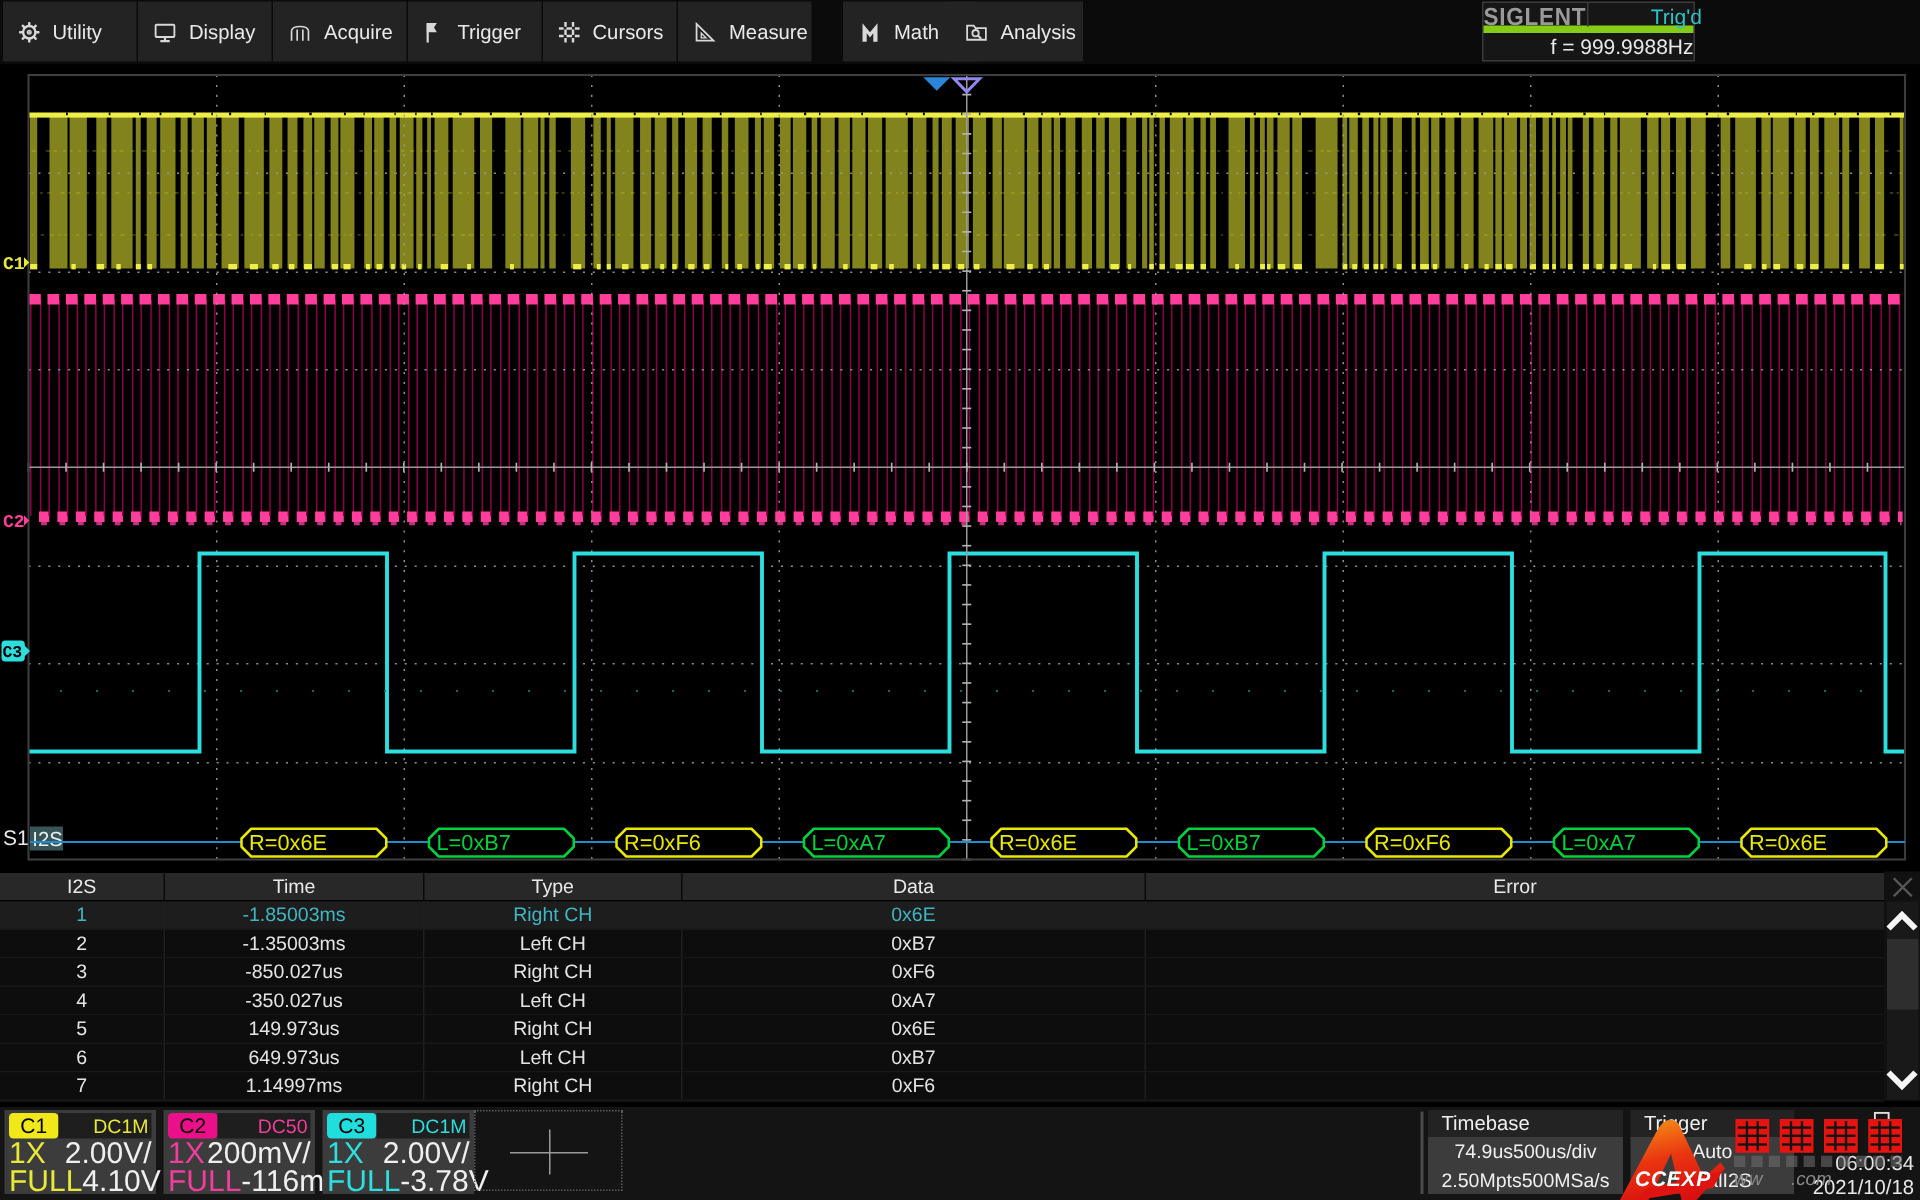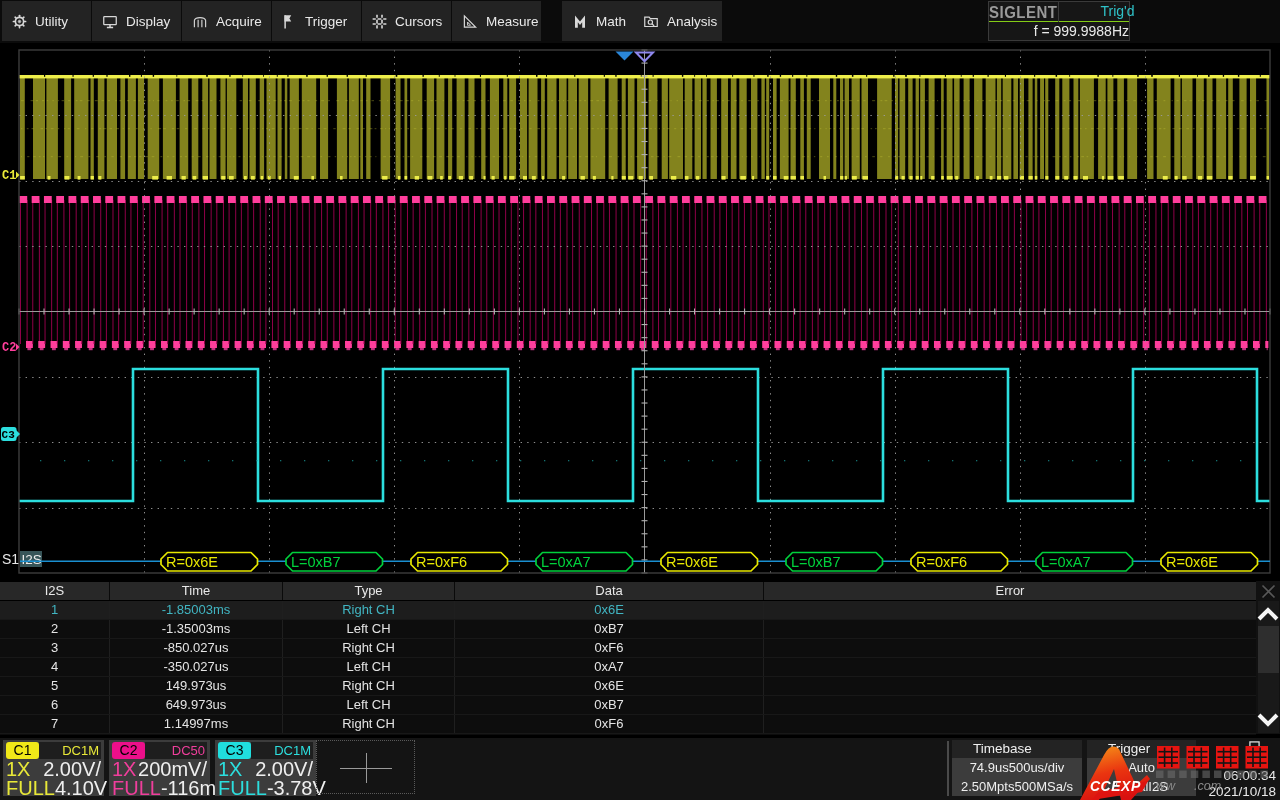--- a/index.html
+++ b/index.html
@@ -6,21 +6,21 @@
   font-family:"Liberation Sans", sans-serif; }
 #page { position:relative; width:1280px; height:800px; background:#000; }
 
 
 #menubar { position:absolute; left:0; top:0; width:1280px; height:43px; background:#0b0b0b; }
 .mi { position:absolute; top:1px; height:40px; width:89px; background:#232323;
   display:flex; align-items:center; padding-left:10px; gap:8px; }
 .mi span { color:#e9e9e9; font-size:13.5px; }
 #sigcell { position:absolute; left:988px; top:1px; width:142px; height:40px; background:#161616;
   border:1px solid #3a3a3a; }
-#sigcell .top { display:flex; height:20px; border-bottom:1px solid #84cc16;gap:42px; }
+#sigcell .top { display:flex; height:20px; border-bottom:5px solid #84cc16;gap:42px; }
 #siglogo { width:79px; border-right:1px solid #3a3a3a; color:#9a9a9a; font-weight:bold;
   font-size:15px; letter-spacing:0.5px; text-align:center; line-height:19px;
   font-family:"Liberation Sans", sans-serif; transform:scaleY(1.1); }
 #trigd { flex:1; color:#2fc2c8; font-size:14px; text-align:center; line-height:19px; }
 #freq { height:18px; color:#e9e9e9; font-size:14px; text-align:right; line-height:18px; }
 #decodebox { position:absolute; left:1131px; top:1px; width:149px; height:40px; background:#242424;
   display:flex; align-items:center; }
 #decodebox span { color:#f0f0f0; font-size:14px; margin-left:16px; letter-spacing:0.4px; }
 
 
@@ -42,21 +42,21 @@
 .chbox .hd { display:flex; height:17px; }
 .badge { width:33px; height:17px; border-radius:3px; color:#000; font-size:14px; text-align:center; line-height:17px; }
 .dcoup { flex:1; background:#1e1e1e; font-size:13px; text-align:right; padding-right:2px; line-height:17px; }
 .chrow { display:flex; justify-content:space-between; font-size:20px; height:19px; line-height:21px; }
 .chrow .val { color:#efefef; }
 #plusbox { position:absolute; left:316px; top:2px; width:99px; height:54px; border:1px dotted #5a5a5a; }
 #plusbox:before { content:""; position:absolute; left:23px; top:27px; width:52px; height:1px; background:#9a9a9a; }
 #plusbox:after { content:""; position:absolute; left:49px; top:12px; width:1px; height:30px; background:#9a9a9a; }
 #vsep { position:absolute; left:947px; top:3px; width:2px; height:55px; background:#4a4a4a; }
 .infobox { position:absolute; top:2px; height:56px; }
-.infobox .ih { height:18px; color:#efefef; font-size:13.5px; padding-left:21px; line-height:18px; background:#232323; }
+.infobox .ih { height:18px; color:#efefef; font-size:13.5px; padding-left:9px; line-height:18px; background:#232323; }
 .infobox .ib { height:38px; background:#3c3c3c; color:#efefef; font-size:13px; padding:0 7px; }
 .ibrow { display:flex; justify-content:center; height:19px; line-height:20px; }
 #dtbox { position:absolute; right:4px; top:2px; width:78px; height:56px; color:#e8e8e8; font-size:13.5px; text-align:right; z-index:0; }
 </style></head>
 <body>
 <div id="page">
 
 <div id="menubar">
       <div class="mi" style="left:2px">
         <svg width="15" height="15" viewBox="0 0 24 24">

